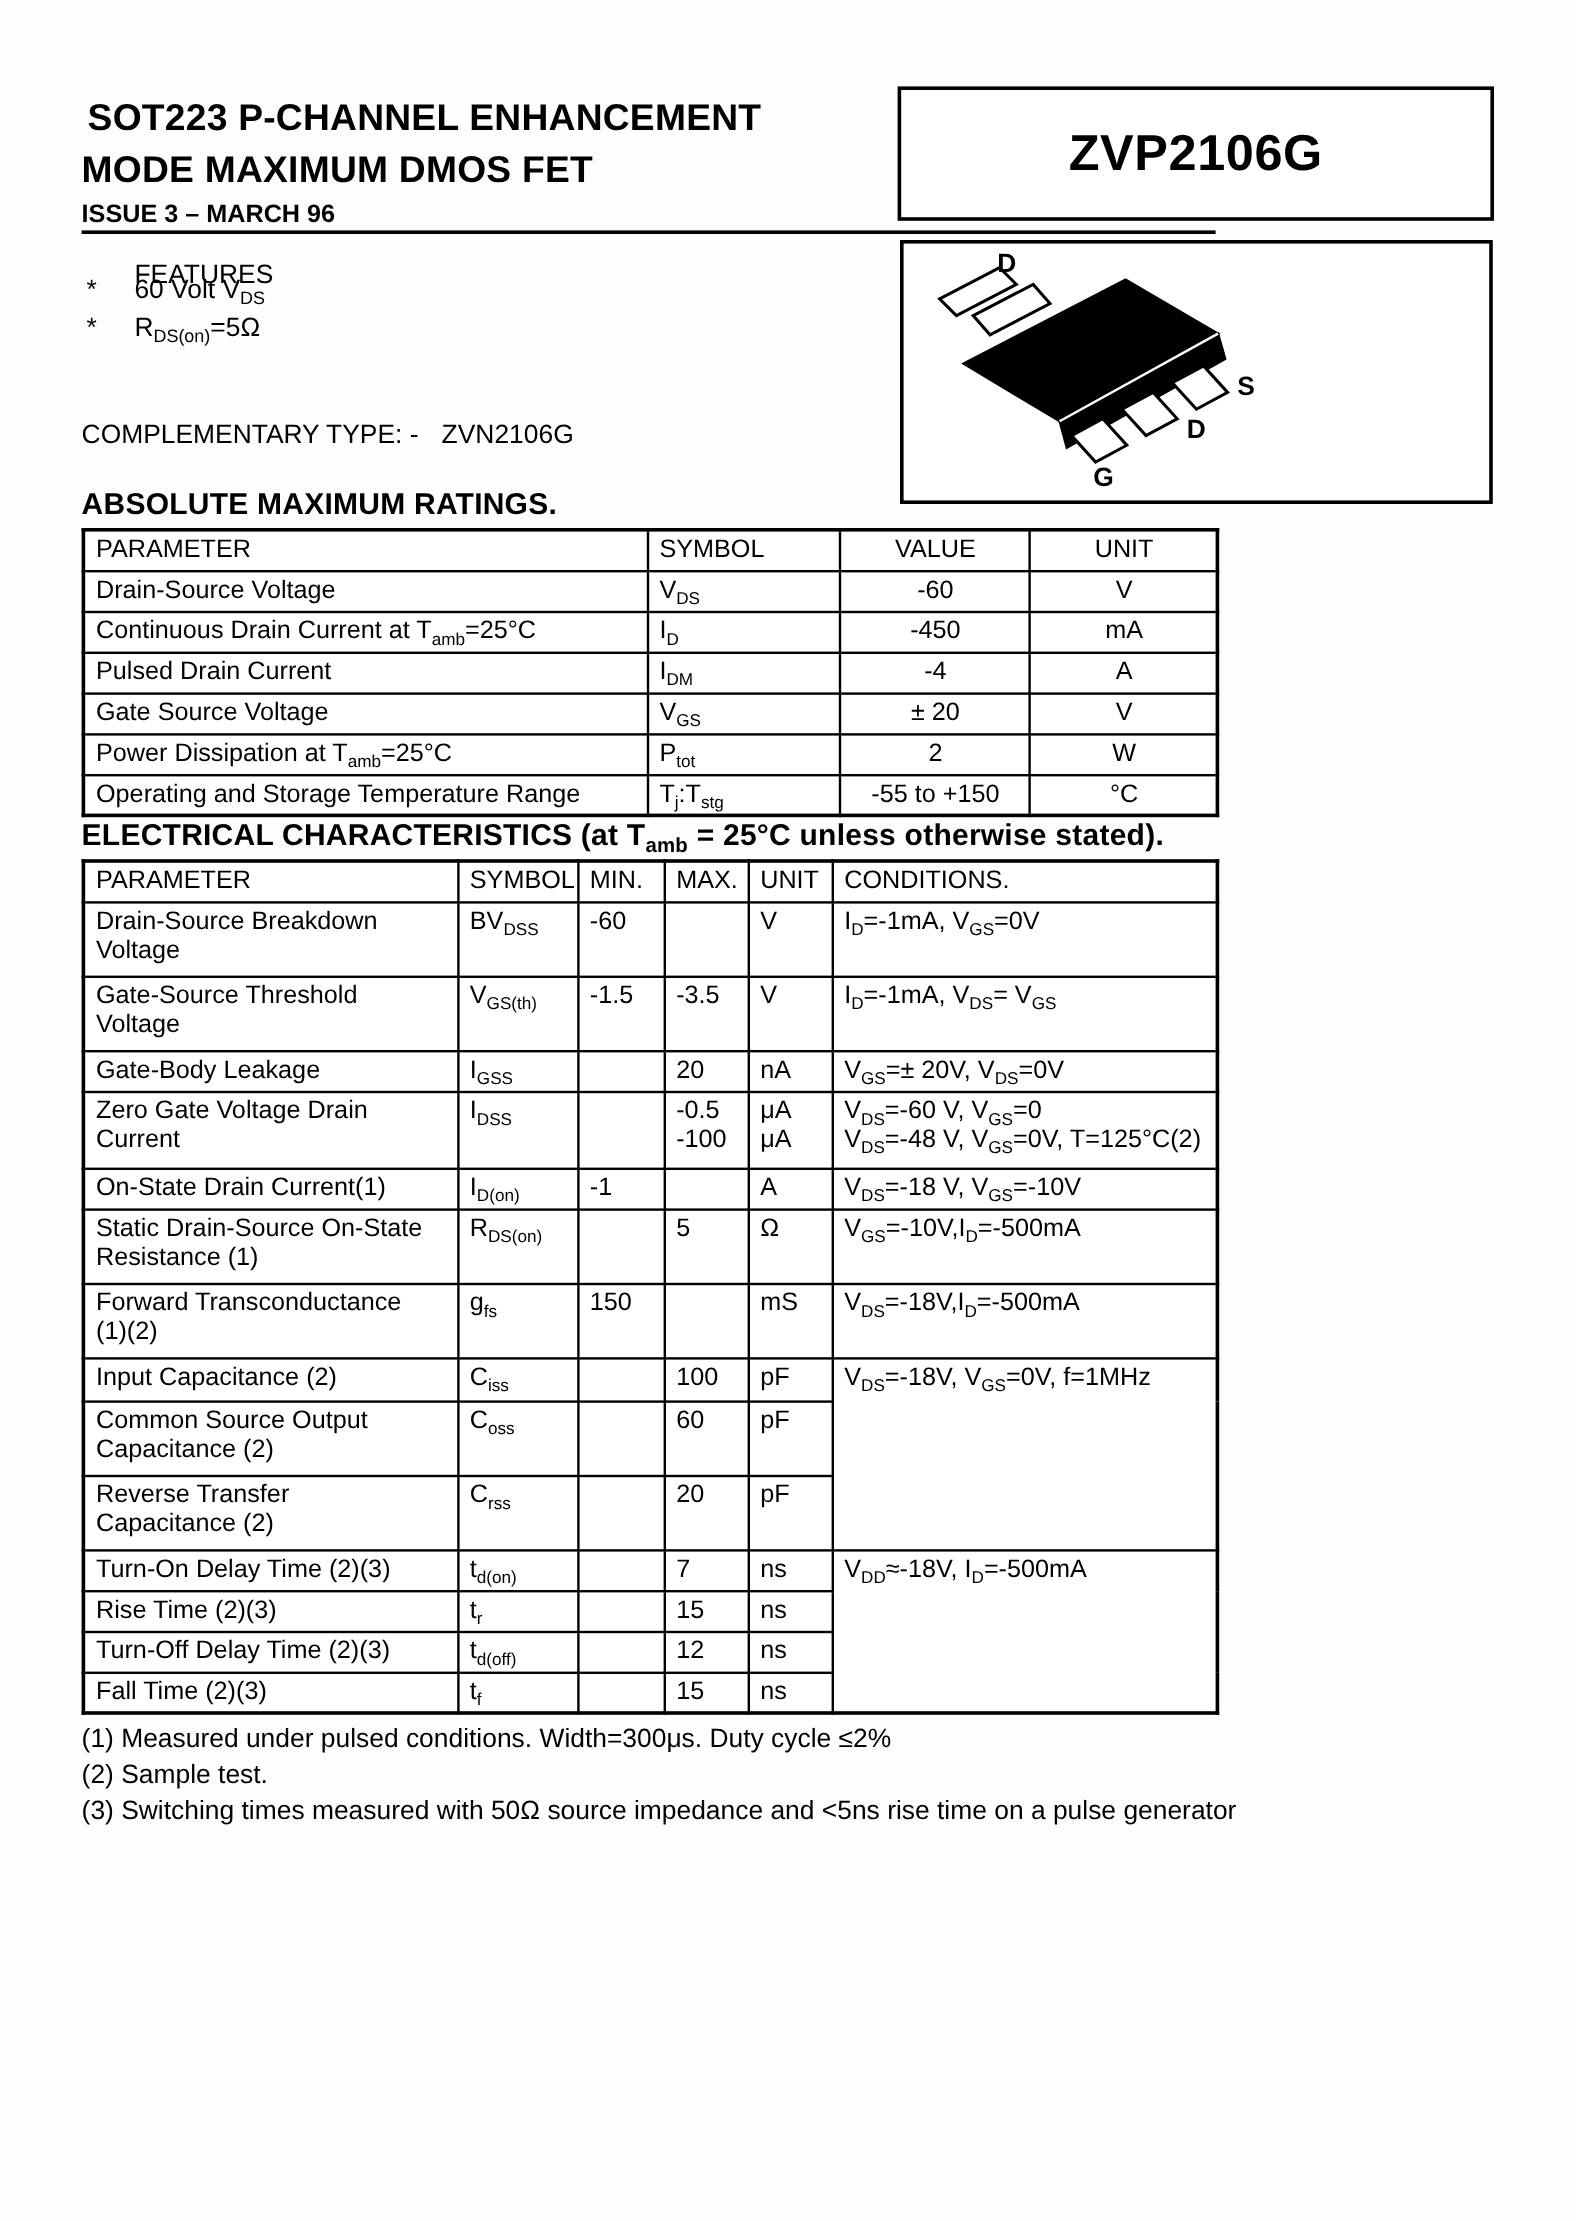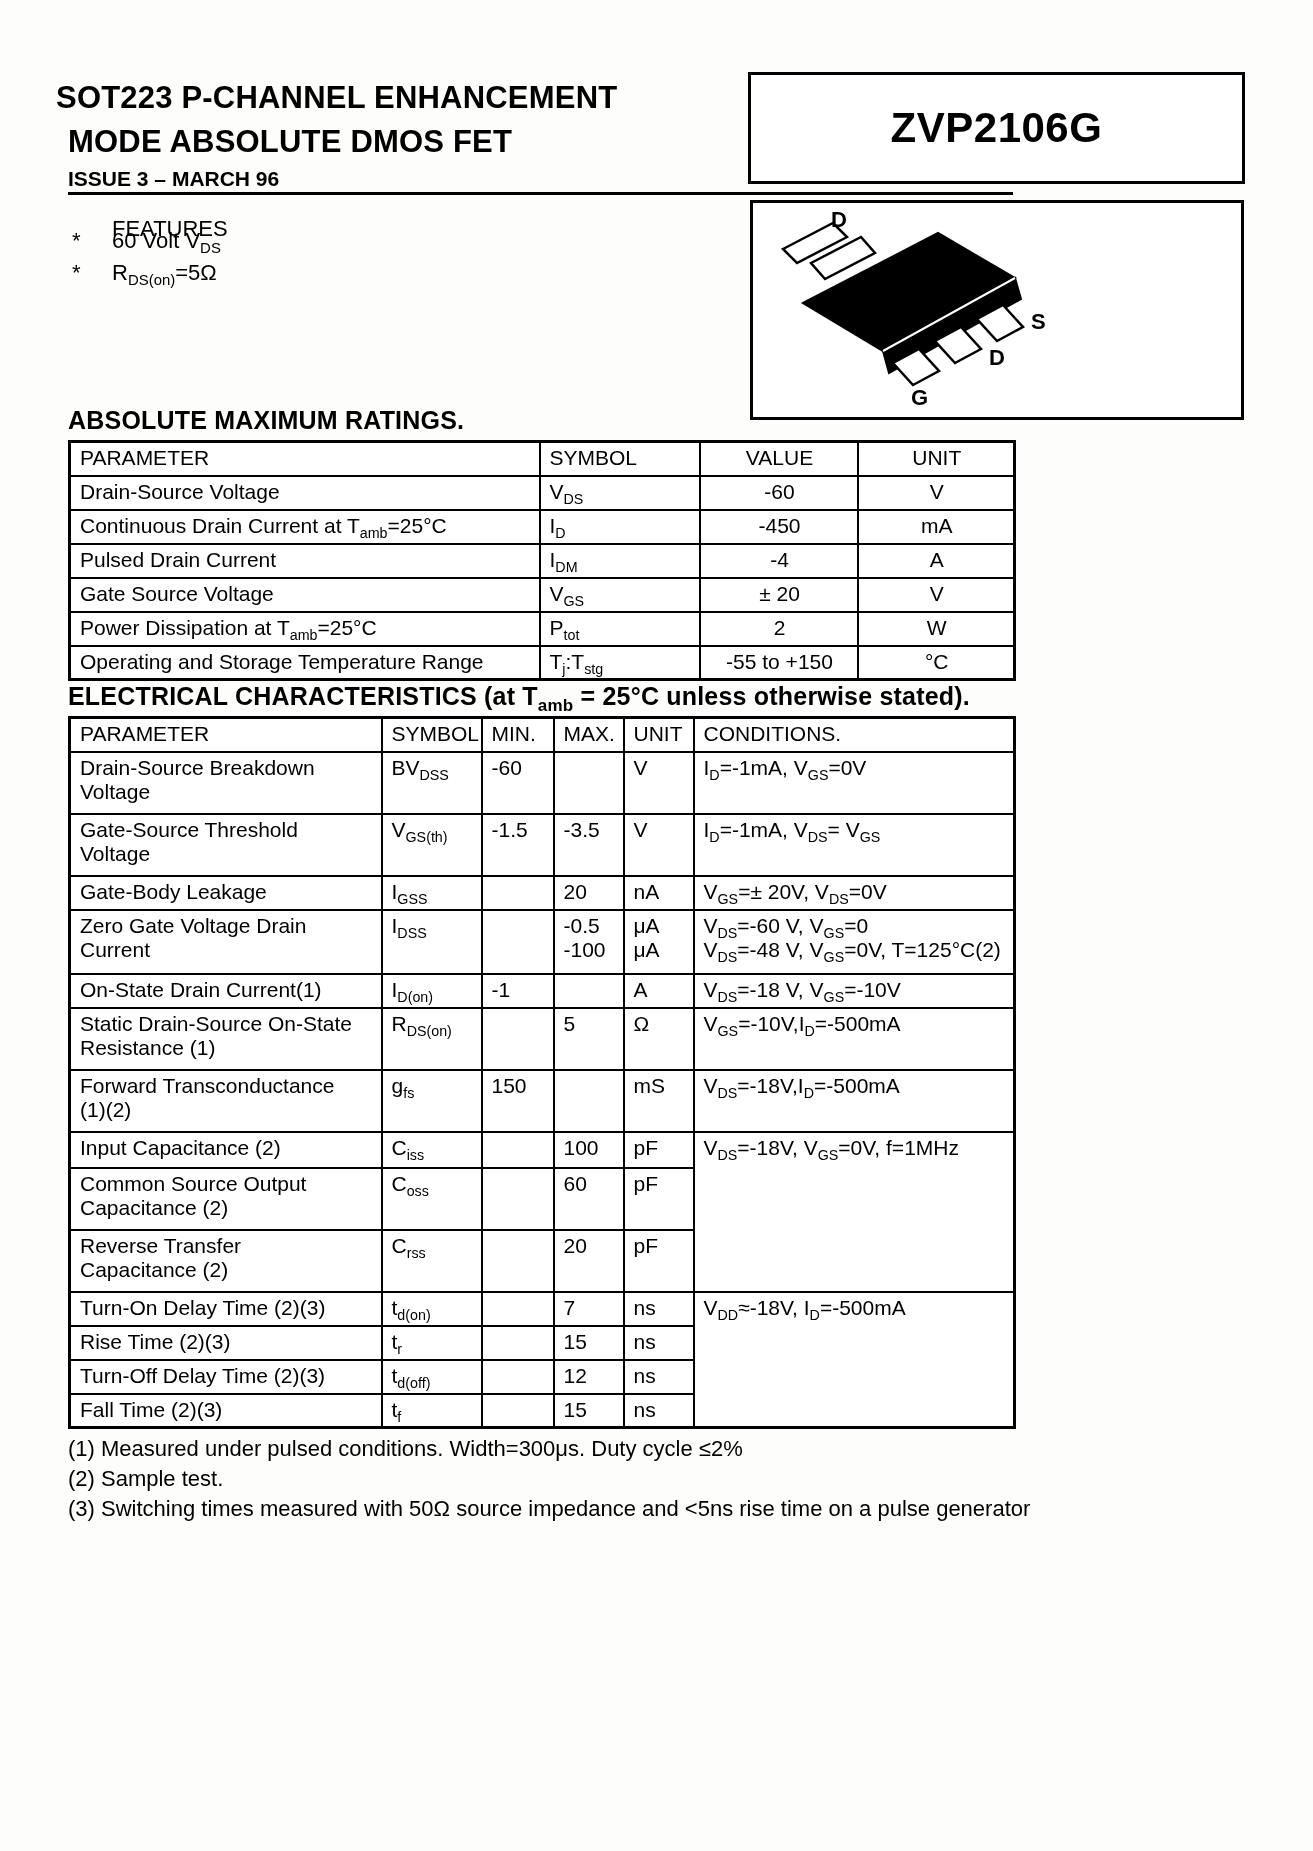--- a/index.html
+++ b/index.html
@@ -40,40 +40,44 @@
   .al { text-align:left !important; }
   td.cond-center { vertical-align:middle; }
   .footnote { font-size:22px; }
   .page-number { font-size:22px; text-align:center; }
 </style>
 </head>
 <body>
 
 <div class="page">
 
-  <div class="abspos title-line" style="left:56px; top:80px;">SOT223 P-CHANNEL ENHANCEMENT</div>
-  <div class="abspos title-line" style="left:68px; top:124px;">MODE ABSOLUTE DMOS FET</div>
+  <div class="abspos title-line" style="left:73px; top:80px;">SOT223 P-CHANNEL ENHANCEMENT</div>
+  <div class="abspos title-line" style="left:68px; top:124px;">MODE MAXIMUM DMOS FET</div>
 
   <div class="abspos part-box" style="left:748px; top:72px; width:497px; height:112px;">
     <span>ZVP2106G</span>
   </div>
 
   <div class="abspos issue" style="left:68px; top:167px;">ISSUE 3 – MARCH 96</div>
   <div class="abspos rule" style="left:68px; top:192px; width:945px; height:3px;"></div>
 
   <div class="abspos plain22" style="left:68px; top:216px;margin-left:44px;">FEATURES</div>
   <div class="abspos feature-item" style="left:72px; top:228px;">
     <span class="feature-bullet">*</span>
     <span>60 Volt V<sub>DS</sub></span>
   </div>
   <div class="abspos feature-item" style="left:72px; top:260px;">
     <span class="feature-bullet">*</span>
     <span>R<sub>DS(on)</sub>=5Ω</span>
   </div>
 
+  <div class="abspos kv-row" style="left:68px; top:349px;">
+    <span class="kv-label">COMPLEMENTARY TYPE: -</span>
+    <span>ZVN2106G</span>
+  </div>
 
   <div class="abspos pkg-box" style="left:750px; top:200px; width:494px; height:220px;">
     <svg width="488" height="214" viewBox="0 0 488 214" style="position:absolute; left:0; top:0;">
 
       <polygon points="30,46 80,20 94,34 44,60" fill="#fff" stroke="#000" stroke-width="2.5"></polygon>
       <polygon points="58,60 108,34 122,50 72,76" fill="#fff" stroke="#000" stroke-width="2.5"></polygon>
 
       <polygon points="50,100 185,30 262,75 130,148" fill="#000" stroke="#000" stroke-width="2"></polygon>
       <polygon points="130,148 262,75 268,96 136,170" fill="#000" stroke="#000" stroke-width="2"></polygon>
       <polyline points="130,148 262,75" fill="none" stroke="#fff" stroke-width="2"></polyline>

